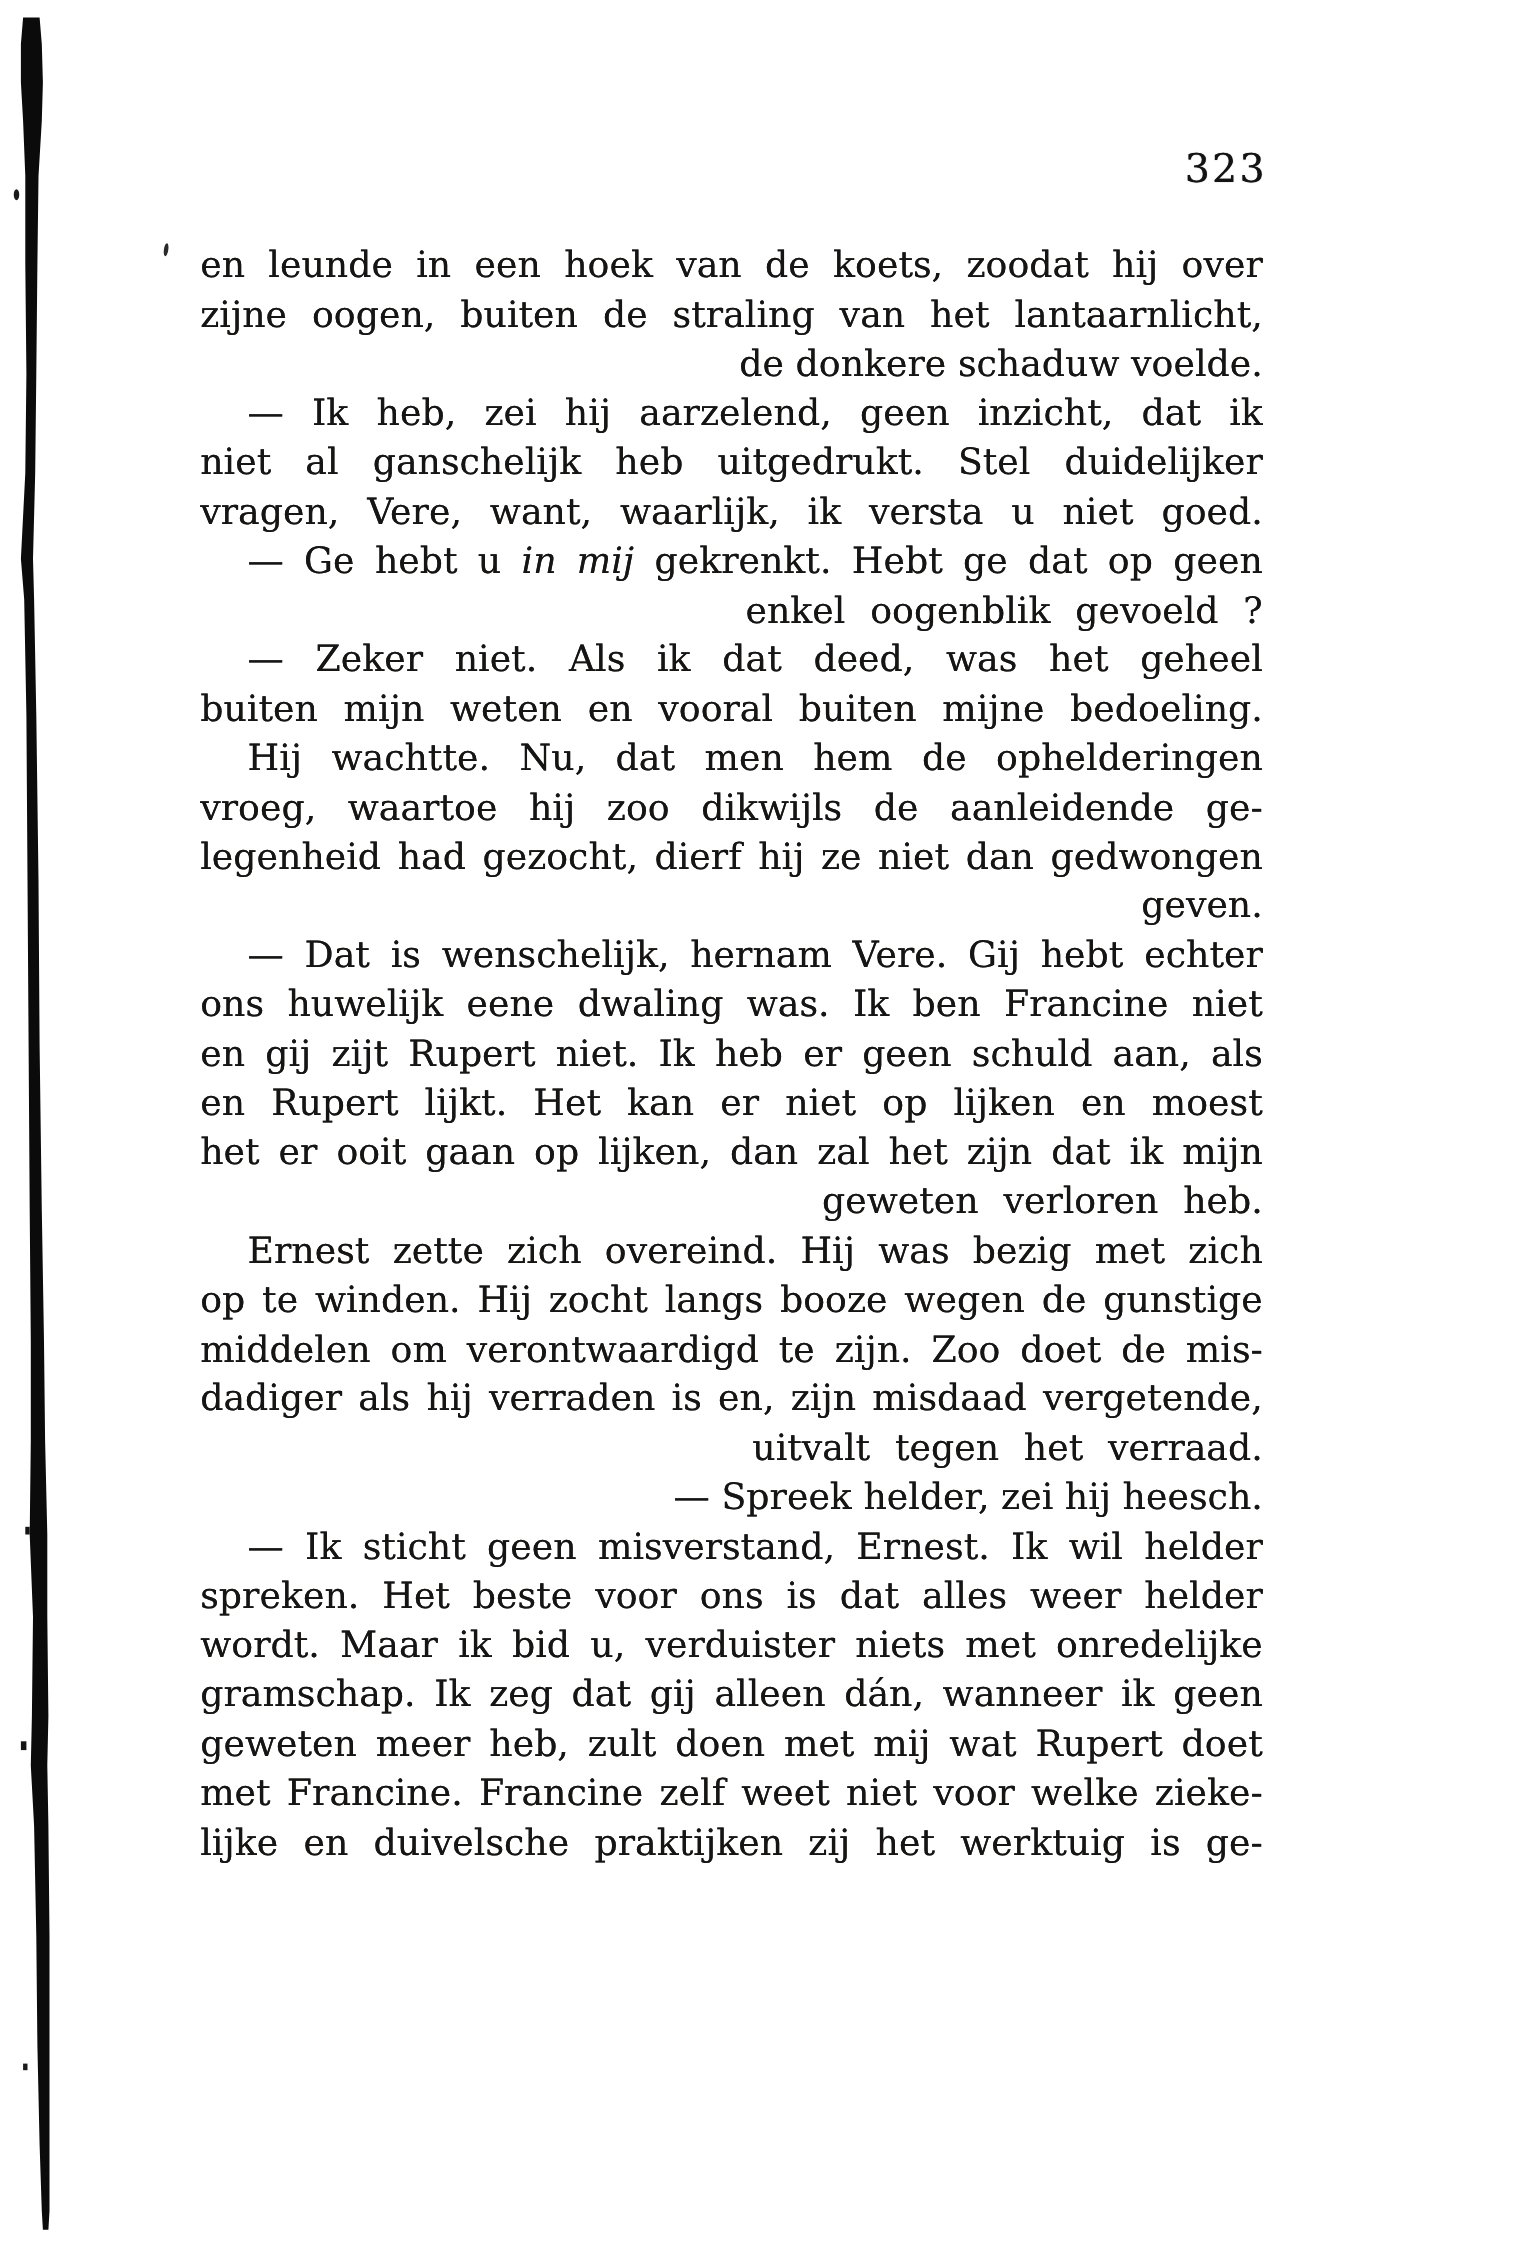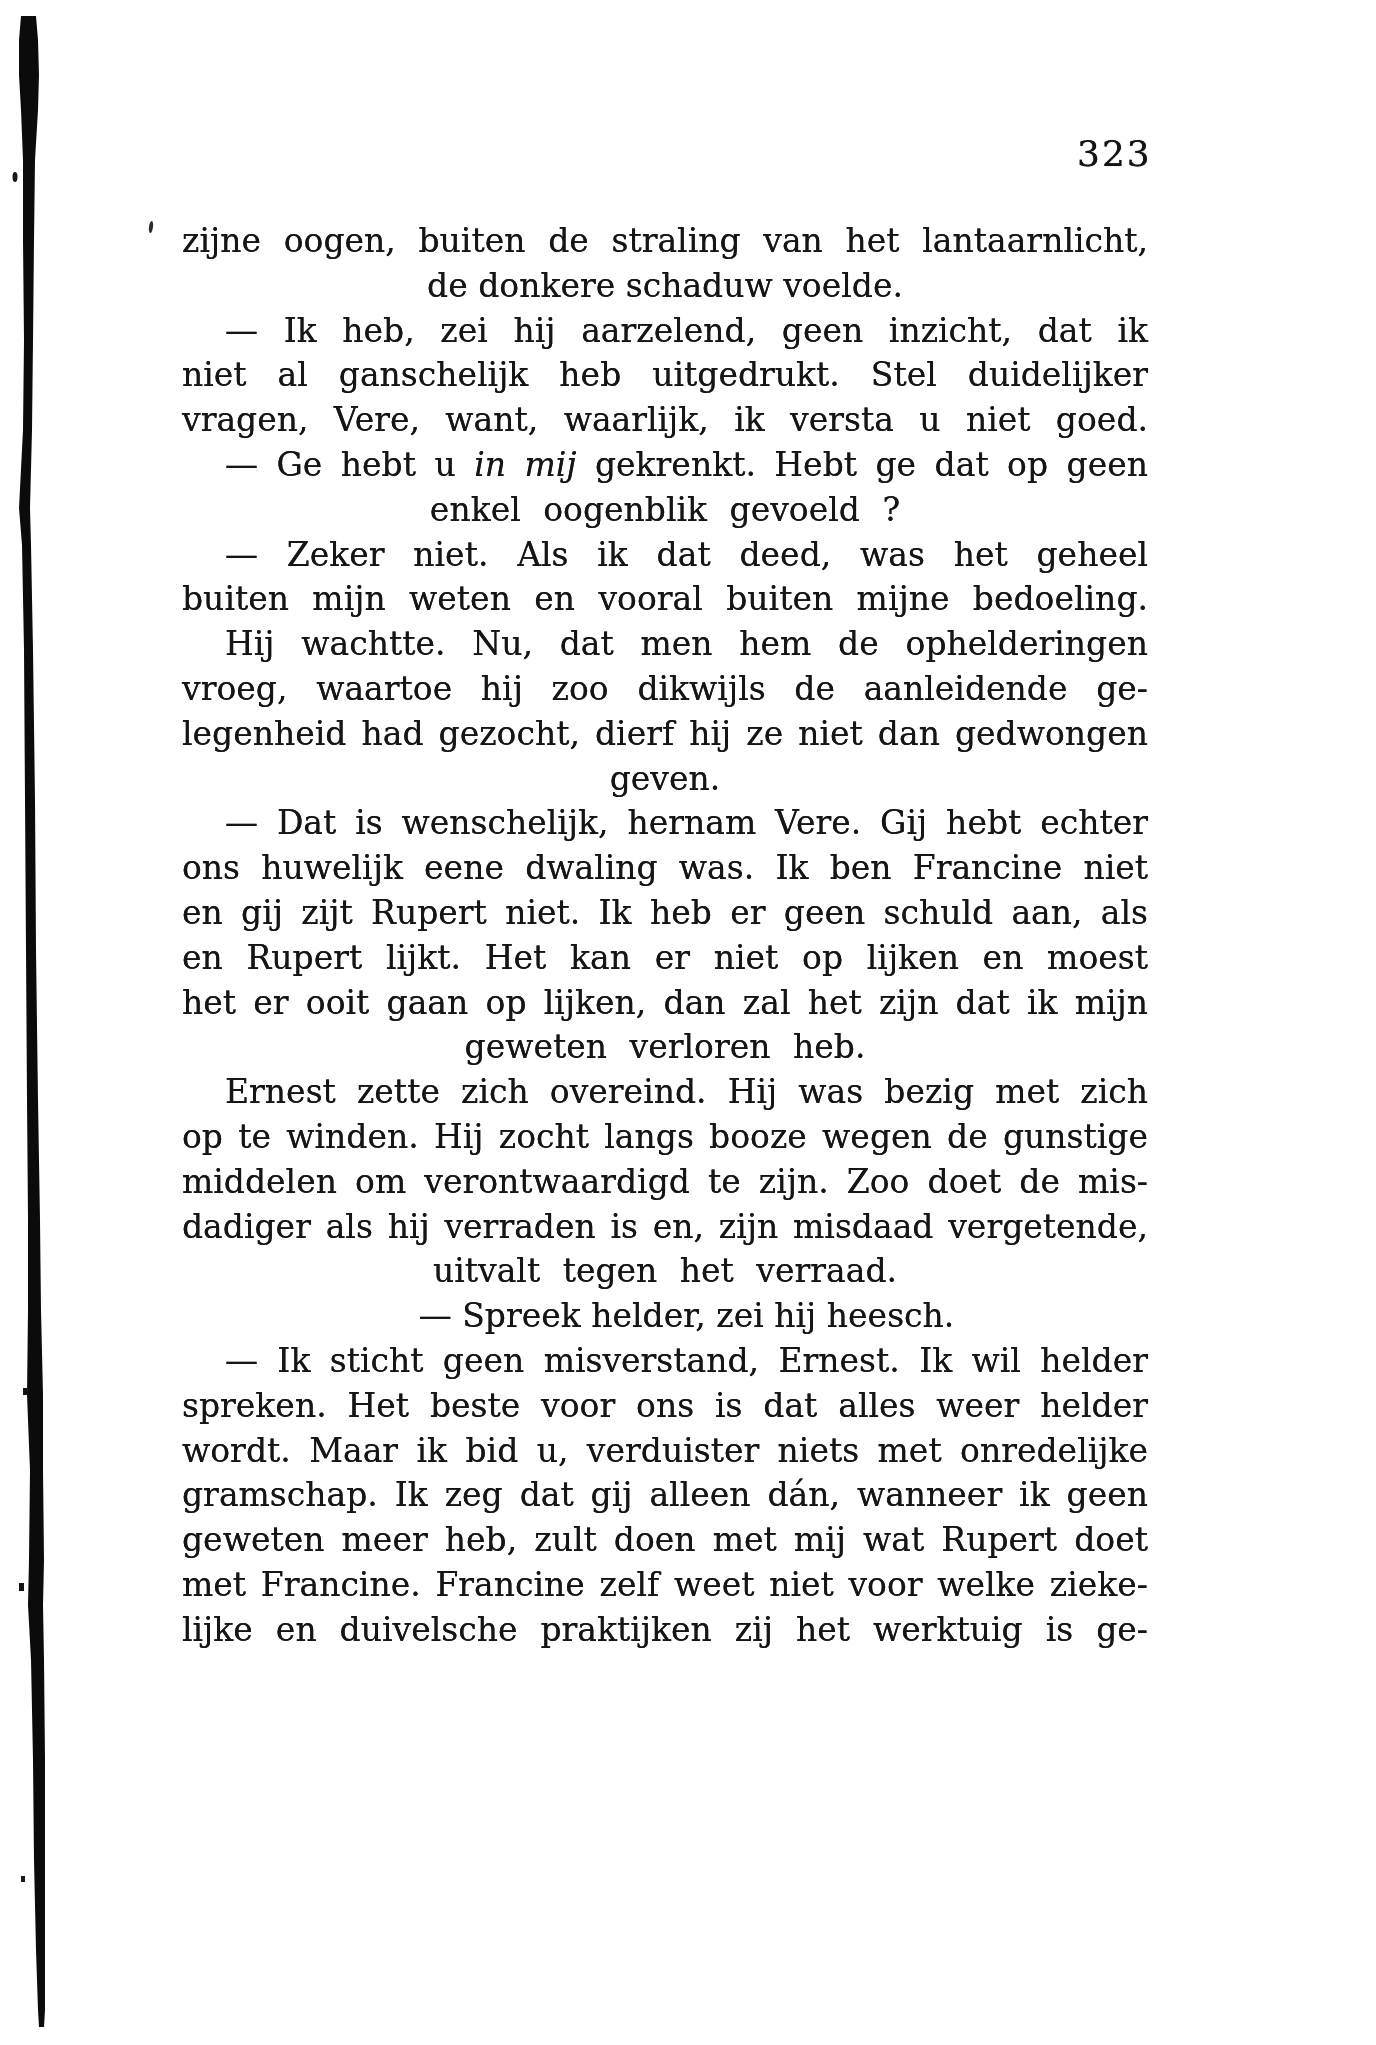--- a/index.html
+++ b/index.html
@@ -23,21 +23,21 @@
     position: absolute;
     left: 182px; top: 219px;
     width: 966px;
     font-size: 33px;
     line-height: 44.8px;
     color: #161514;
     text-shadow: 0 0 0.6px rgba(0,0,0,0.8);
   }
   .line { height: 44.8px; overflow: visible; }
   .j { text-align: justify; text-align-last: justify; }
-  .l { text-align: center; }
+  .l { text-align: right; }
   .ind { text-indent: 43px; }
   .wide { word-spacing: 12px; }
   .it { font-style: italic; }
 </style>
 </head>
 <body>
 
 <div class="scan-page">
 
   <svg class="binding-band-svg" width="70" height="2045" viewBox="0 0 70 2045" aria-hidden="true">
@@ -58,20 +58,21 @@
     <rect x="21" y="1876" width="4" height="6" fill="#1a1a1a"></rect>
   </svg>
 
   <svg style="position:absolute;left:145px;top:218px" width="12" height="18" viewBox="0 0 12 18" aria-hidden="true">
     <ellipse cx="6" cy="9" rx="2" ry="6" fill="#2a2a2a" transform="rotate(8 6 9)"></ellipse>
   </svg>
 
   <div class="page-number">323</div>
 
   <div class="text-block">
+    <div class="line j">en leunde in een hoek van de koets, zoodat hij over</div>
     <div class="line j">zijne oogen, buiten de straling van het lantaarnlicht,</div>
     <div class="line l">de donkere schaduw voelde.</div>
     <div class="line j ind">— Ik heb, zei hij aarzelend, geen inzicht, dat ik</div>
     <div class="line j">niet al ganschelijk heb uitgedrukt. Stel duidelijker</div>
     <div class="line j">vragen, Vere, want, waarlijk, ik versta u niet goed.</div>
     <div class="line j ind"><span>— Ge hebt u </span><span class="it">in mij</span><span> gekrenkt. Hebt ge dat op geen</span></div>
     <div class="line l wide">enkel oogenblik gevoeld ?</div>
     <div class="line j ind">— Zeker niet. Als ik dat deed, was het geheel</div>
     <div class="line j">buiten mijn weten en vooral buiten mijne bedoeling.</div>
     <div class="line j ind">Hij wachtte. Nu, dat men hem de ophelderingen</div>

